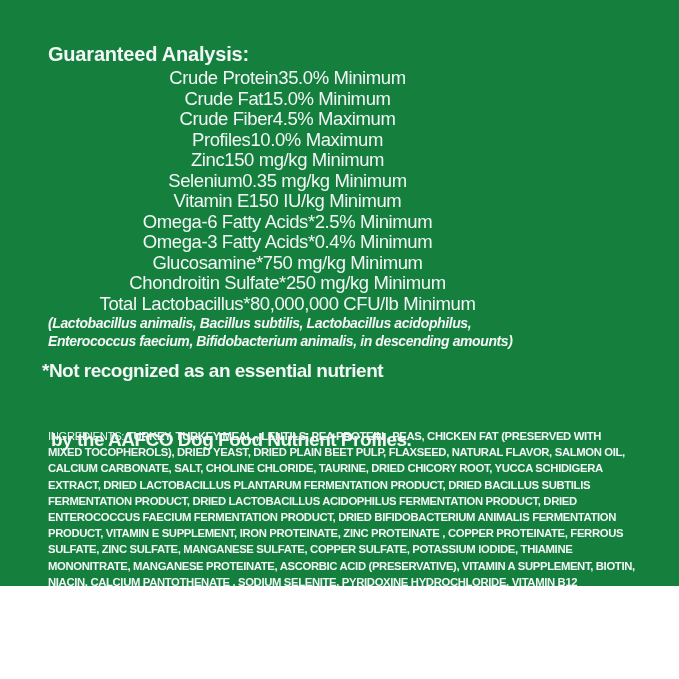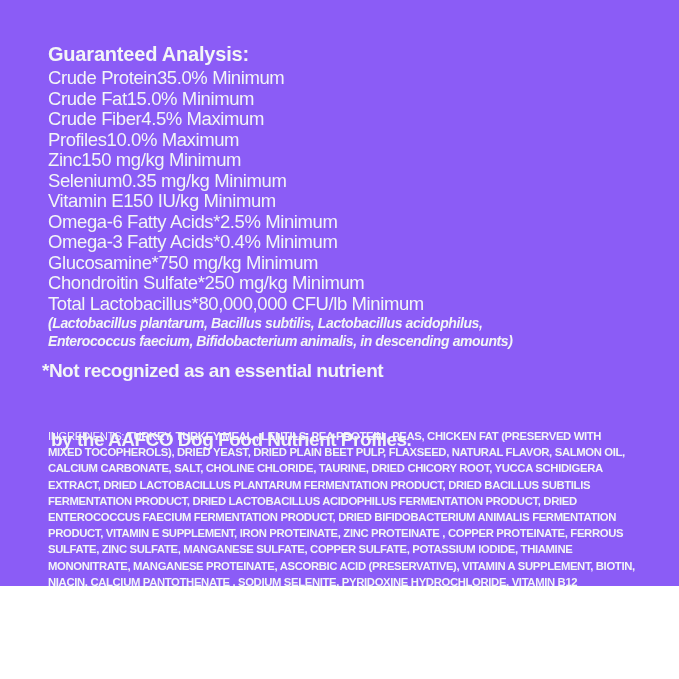--- a/index.html
+++ b/index.html
@@ -1,40 +1,40 @@
 <!DOCTYPE html>
 <html><head>
 <meta charset="utf-8">
 <style>
   html, body { margin: 0; padding: 0; }
   .page {
     position: relative;
     width: 679px;
     height: 586px;
-    background: #8b5cf6;
+    background: #15803d;
     color: #f3f6f7;
     font-family: "Liberation Sans", sans-serif;
     overflow: hidden;
   }
   .ga-title {
     position: absolute;
     top: 43px; left: 48px;
     margin: 0;
     font-size: 20px;
     font-weight: 700;
     letter-spacing: -0.2px;
   }
   .ga-table {
     position: absolute;
     top: 68px; left: 48px;
     width: 479px;
   }
   .ga-row {
     display: flex;
-    justify-content: flex-start;
+    justify-content: center;
     align-items: baseline;
     height: 20.55px;
     font-size: 18.5px;
     letter-spacing: -0.4px;
     line-height: 20.55px;
     white-space: nowrap;
   }
   .micro-note {
     position: absolute;
     top: 315px; left: 48px;
@@ -128,21 +128,21 @@
       <span>Chondroitin Sulfate*</span>
       <span>250 mg/kg Minimum</span>
     </div>
     <div class="ga-row">
       <span>Total Lactobacillus*</span>
       <span>80,000,000 CFU/lb Minimum</span>
     </div>
   </div>
 
   <div class="micro-note">
-    <div>(Lactobacillus plantarum, Bacillus subtilis, Lactobacillus acidophilus,</div>
+    <div>(Lactobacillus animalis, Bacillus subtilis, Lactobacillus acidophilus,</div>
     <div>Enterococcus faecium, Bifidobacterium animalis, in descending amounts)</div>
   </div>
 
   <div class="footnote">
     <div>*Not recognized as an essential nutrient</div>
     <div class="line2">by the AAFCO Dog Food Nutrient Profiles.</div>
   </div>
 
   <div class="lower">
     <p class="ingredients"><span class="ing-label">INGREDIENTS:</span><span> TURKEY, TURKEY MEAL , LENTILS, PEA PROTEIN , PEAS, CHICKEN FAT (PRESERVED WITH MIXED TOCOPHEROLS), DRIED YEAST, DRIED PLAIN BEET PULP, FLAXSEED, NATURAL FLAVOR, SALMON OIL, CALCIUM CARBONATE, SALT, CHOLINE CHLORIDE, TAURINE, DRIED CHICORY ROOT, YUCCA SCHIDIGERA EXTRACT, DRIED LACTOBACILLUS PLANTARUM FERMENTATION PRODUCT, DRIED BACILLUS SUBTILIS FERMENTATION PRODUCT, DRIED LACTOBACILLUS ACIDOPHILUS FERMENTATION PRODUCT, DRIED ENTEROCOCCUS FAECIUM FERMENTATION PRODUCT, DRIED BIFIDOBACTERIUM ANIMALIS FERMENTATION PRODUCT, VITAMIN E SUPPLEMENT, IRON PROTEINATE, ZINC PROTEINATE , COPPER PROTEINATE, FERROUS SULFATE, ZINC SULFATE, MANGANESE SULFATE, COPPER SULFATE, POTASSIUM IODIDE, THIAMINE MONONITRATE, MANGANESE PROTEINATE, ASCORBIC ACID (PRESERVATIVE), VITAMIN A SUPPLEMENT, BIOTIN, NIACIN, CALCIUM PANTOTHENATE , SODIUM SELENITE, PYRIDOXINE HYDROCHLORIDE, VITAMIN B12 SUPPLEMENT, RIBOFLAVIN, VITAMIN D3 SUPPLEMENT, FOLIC ACID.</span></p>

